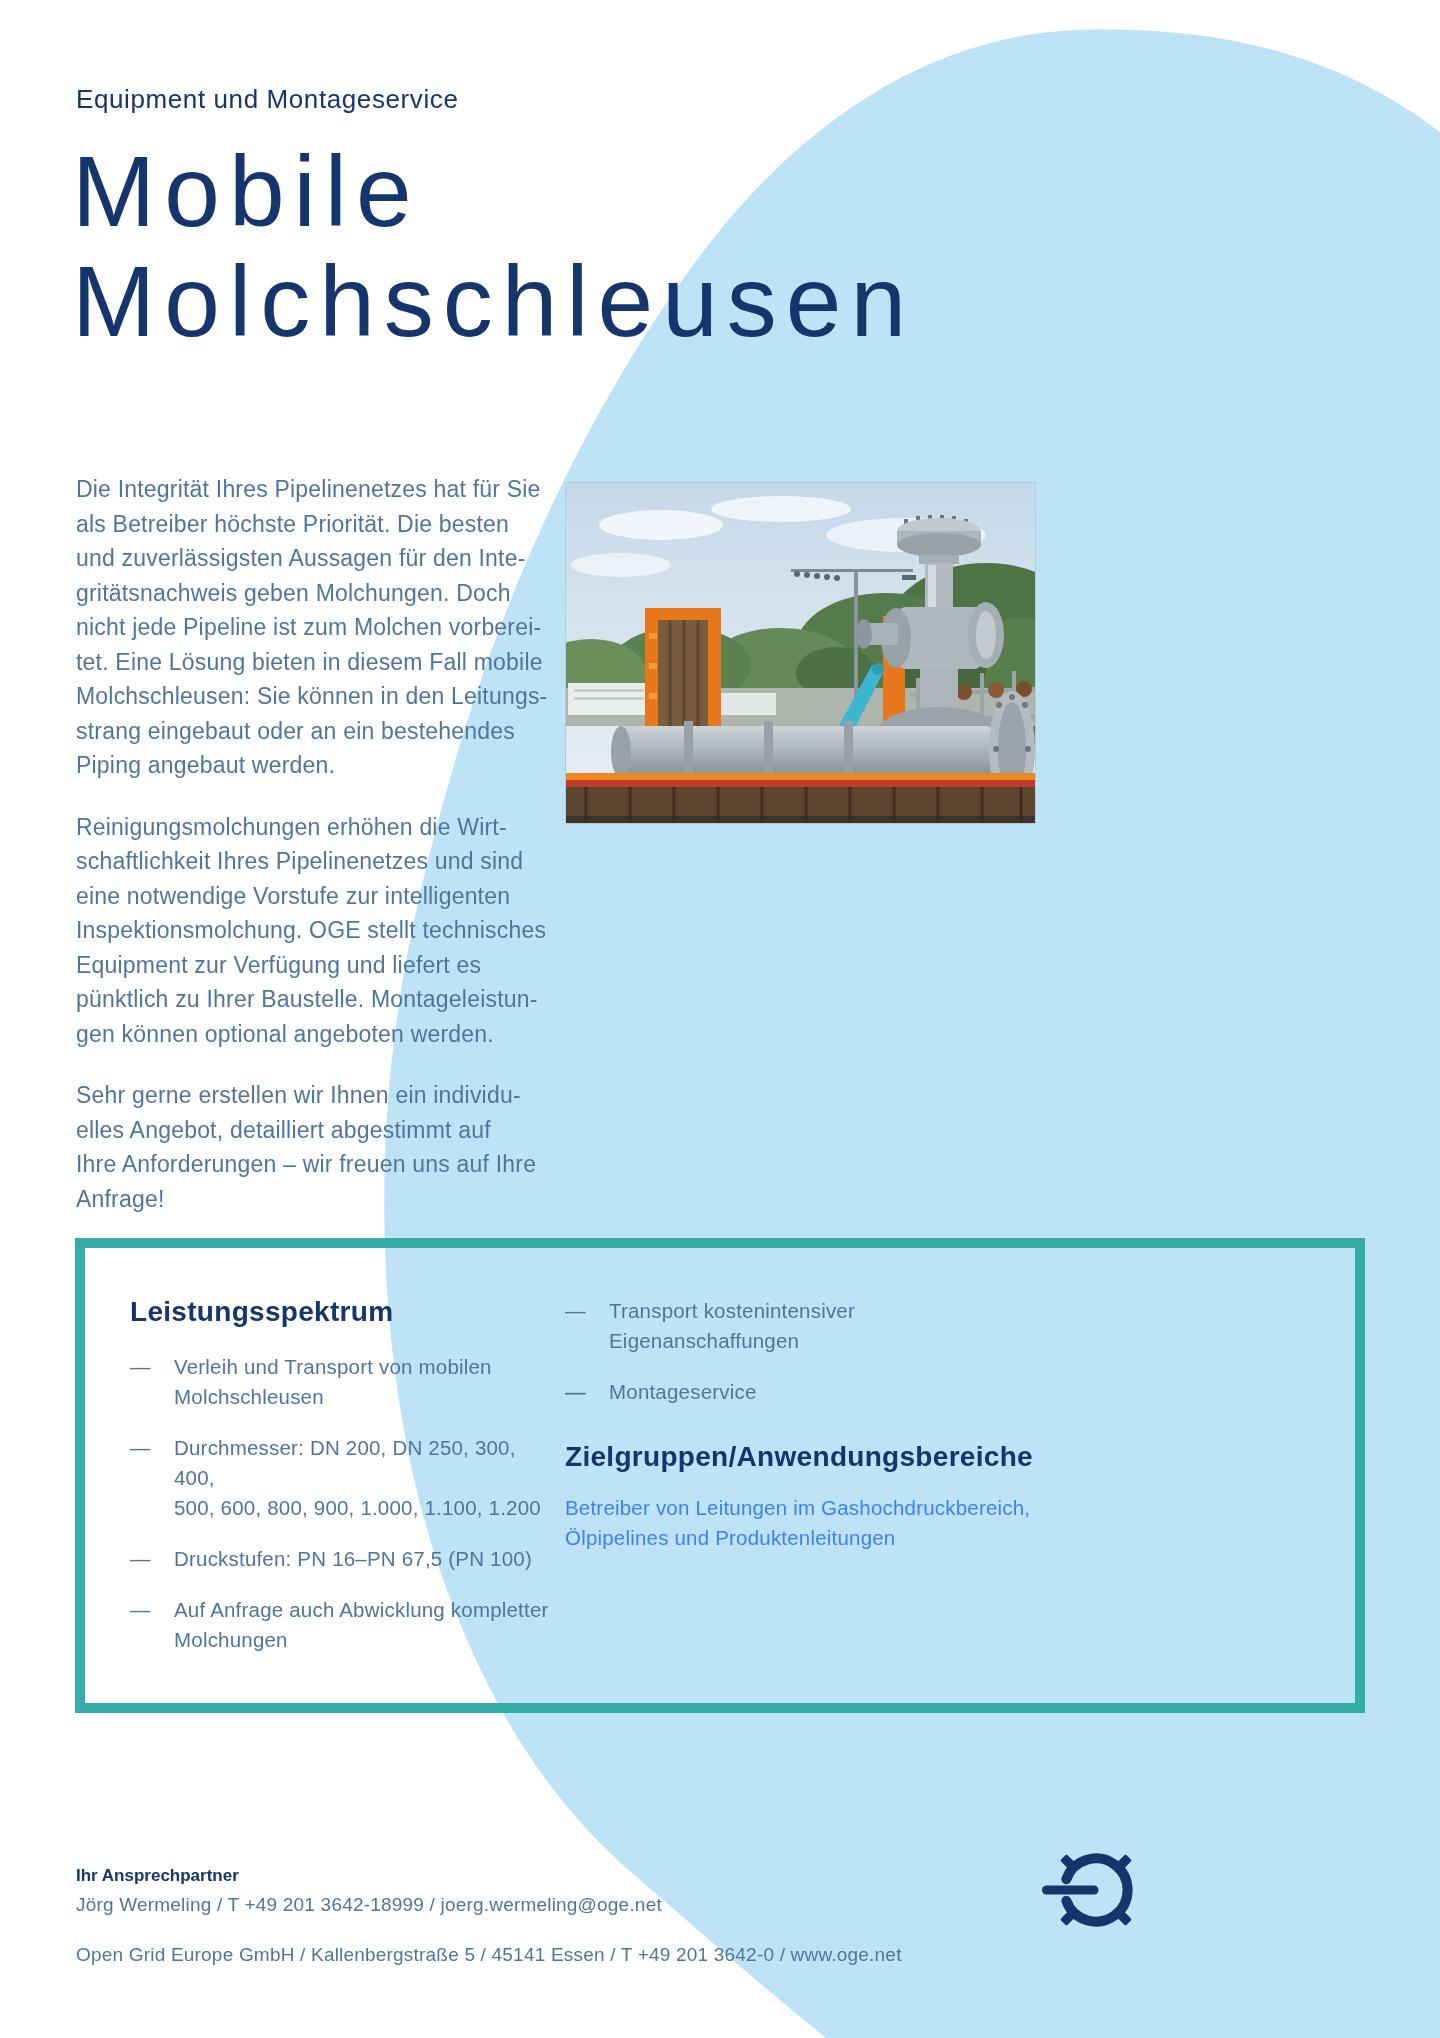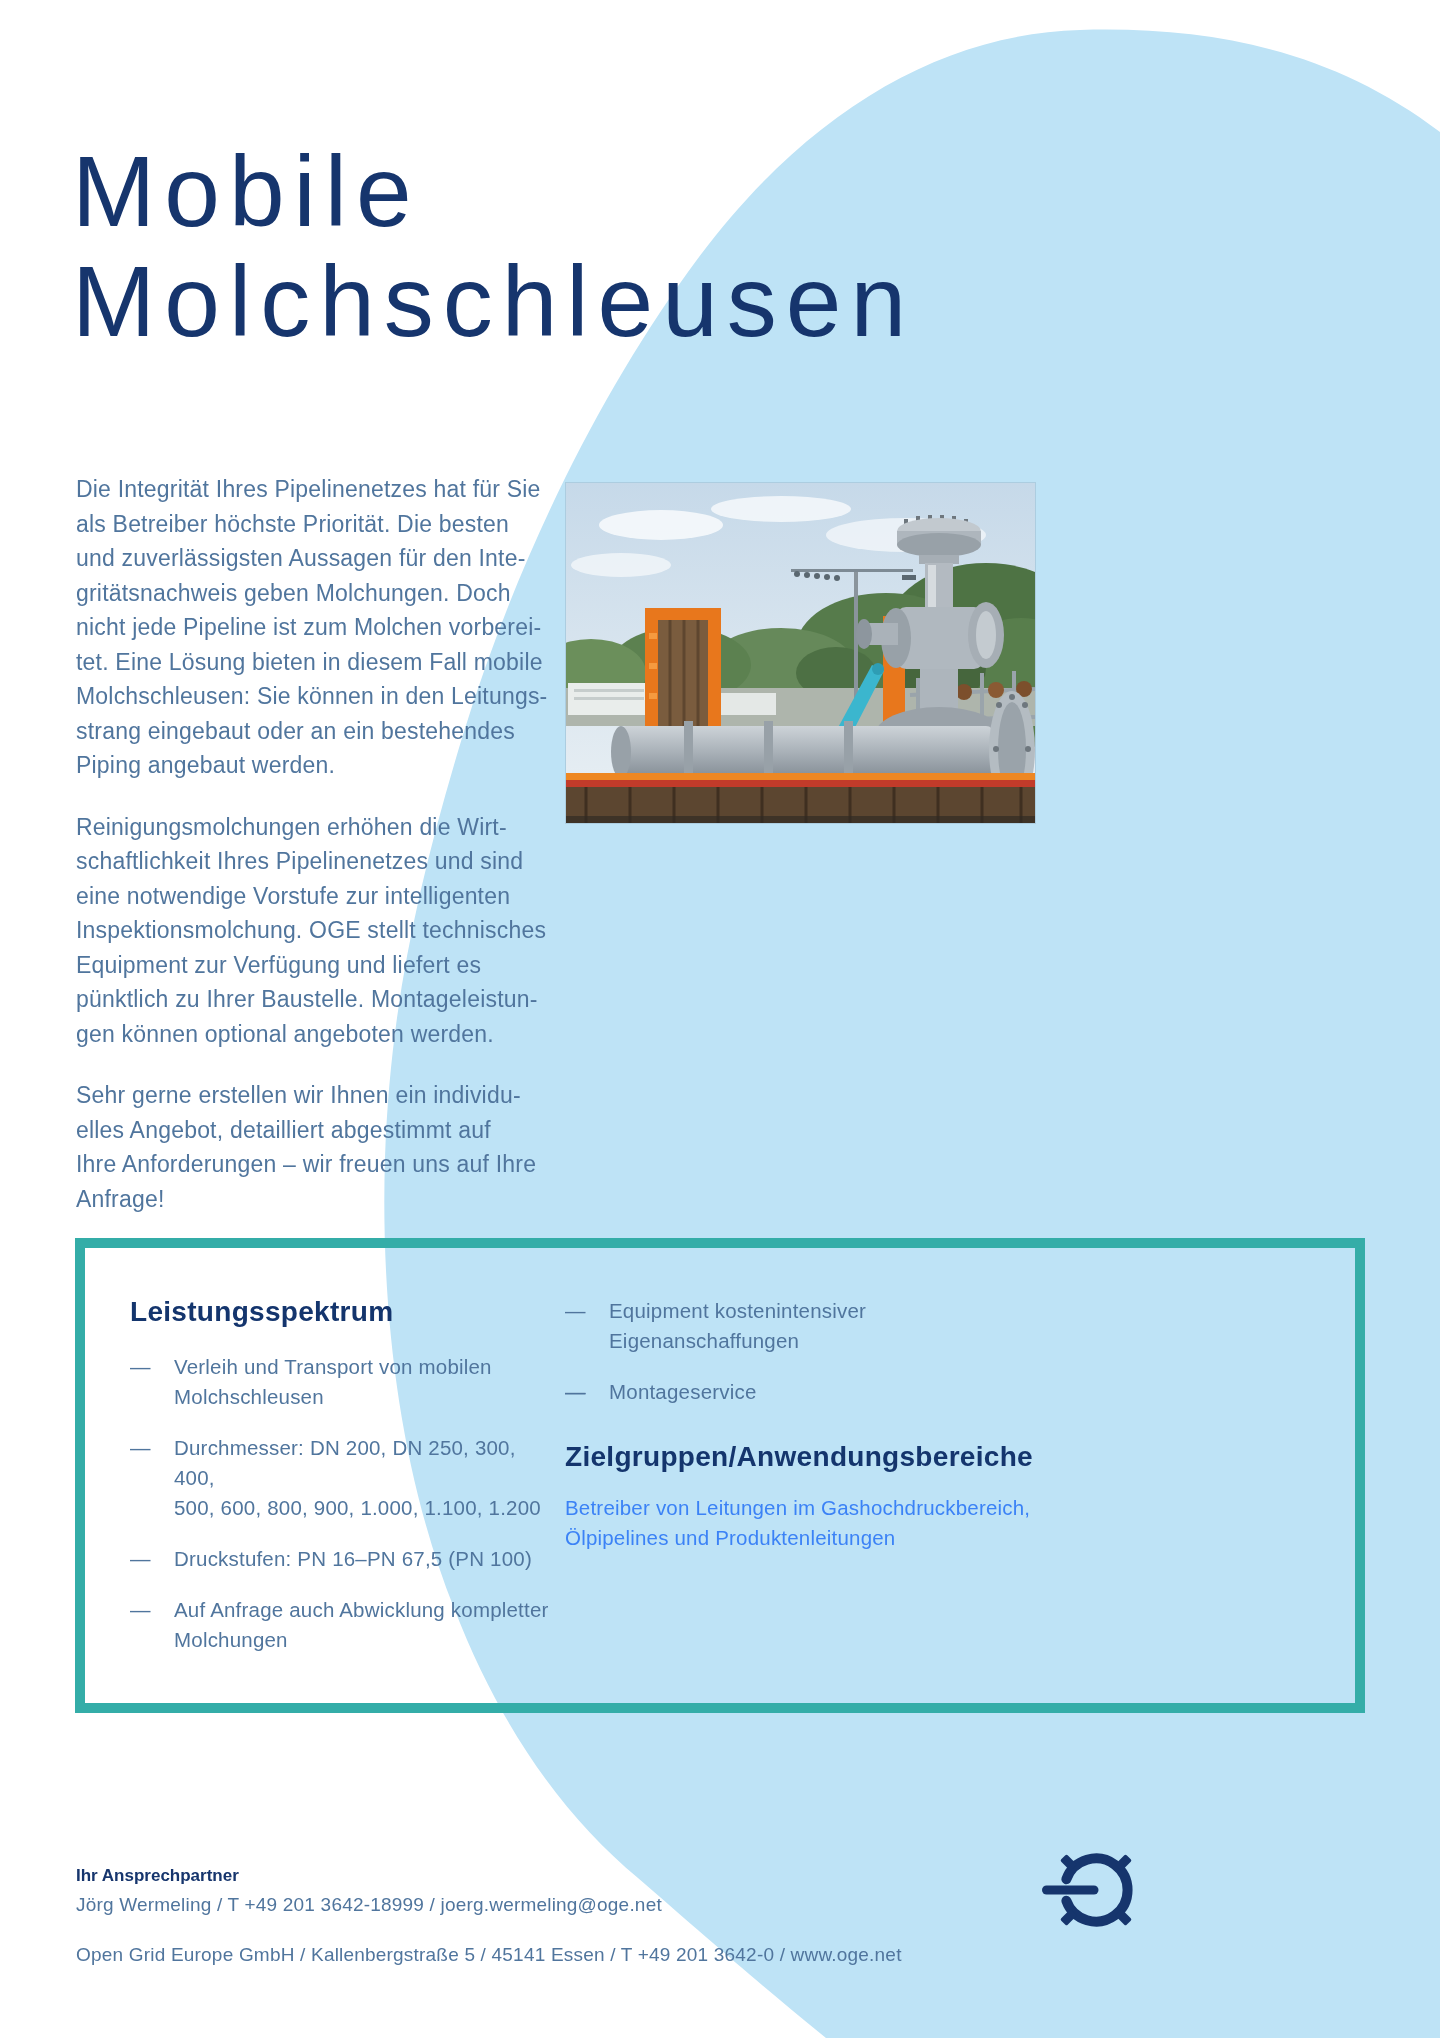--- a/index.html
+++ b/index.html
@@ -71,20 +71,21 @@
              C 1335 52 1215 26 1080 30
              C 935 34 798 118 688 272
              C 596 400 516 562 462 738
              C 418 884 390 1008 385 1158
              C 380 1318 402 1478 454 1608
              C 502 1732 566 1818 638 1878
              C 714 1944 762 1986 826 2038
              L 1440 2038 Z" fill="#BEE3F6"></path>
   </svg>
 
+  <div class="kicker pre">Equipment und Montageservice</div>
   <h1 class="title pre">Mobile
 Molchschleusen</h1>
 
   <section class="intro">
     <p class="pre">Die Integrität Ihres Pipelinenetzes hat für Sie
 als Betreiber höchste Priorität. Die besten
 und zuverlässigsten Aussagen für den Inte-
 gritätsnachweis geben Molchungen. Doch
 nicht jede Pipeline ist zum Molchen vorberei-
 tet. Eine Lösung bieten in diesem Fall mobile
@@ -255,21 +256,21 @@
           <span class="dash">—</span>
           <span class="pre">Auf Anfrage auch Abwicklung kompletter
 Molchungen</span>
         </li>
       </ul>
     </div>
     <div class="col col-right">
       <ul class="box-list">
         <li>
           <span class="dash">—</span>
-          <span class="pre">Equipment kostenintensiver
+          <span class="pre">Transport kostenintensiver
 Eigenanschaffungen</span>
         </li>
         <li>
           <span class="dash">—</span>
         </li>
         <li>
           <span class="dash">—</span>
           <span class="pre">Montageservice</span>
         </li>
       </ul>

